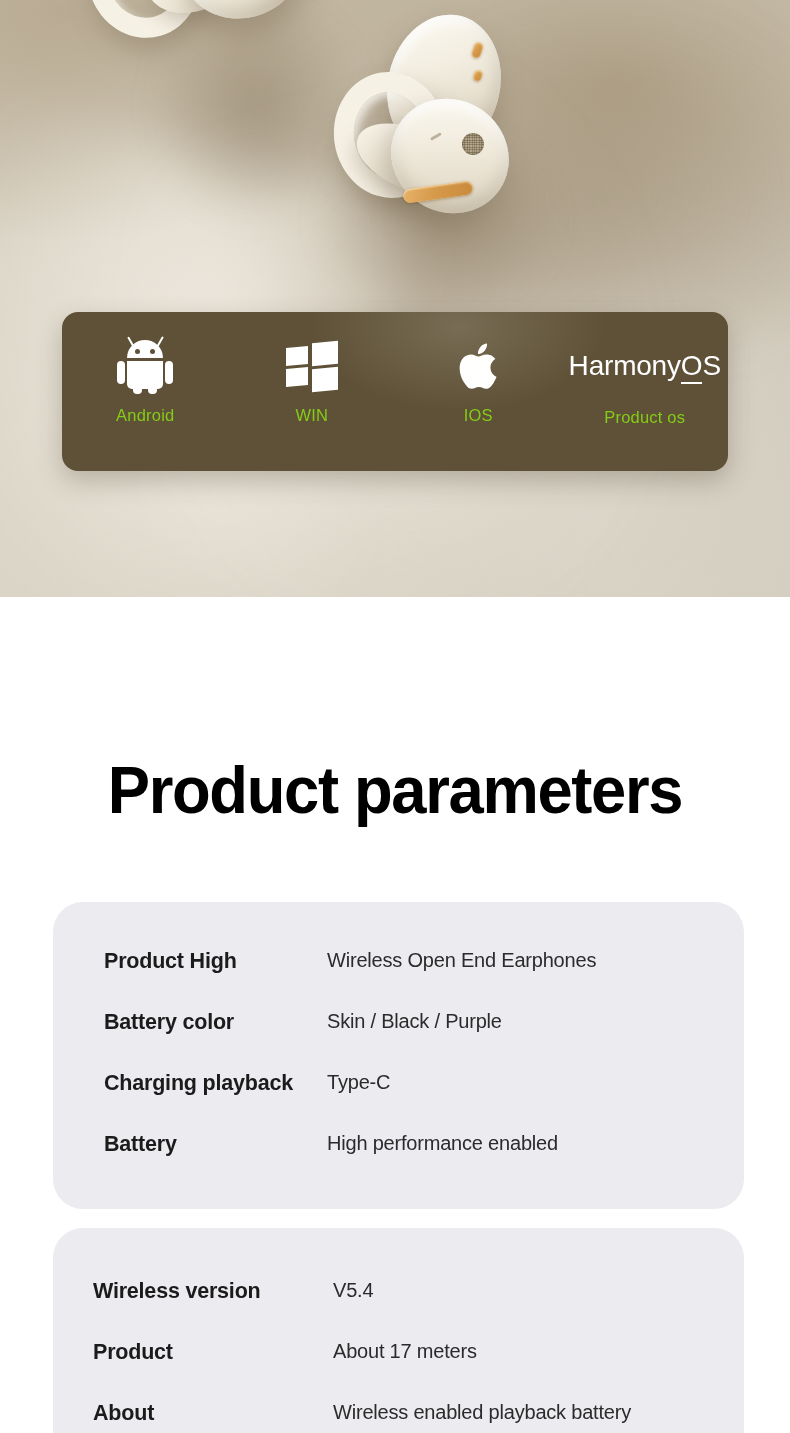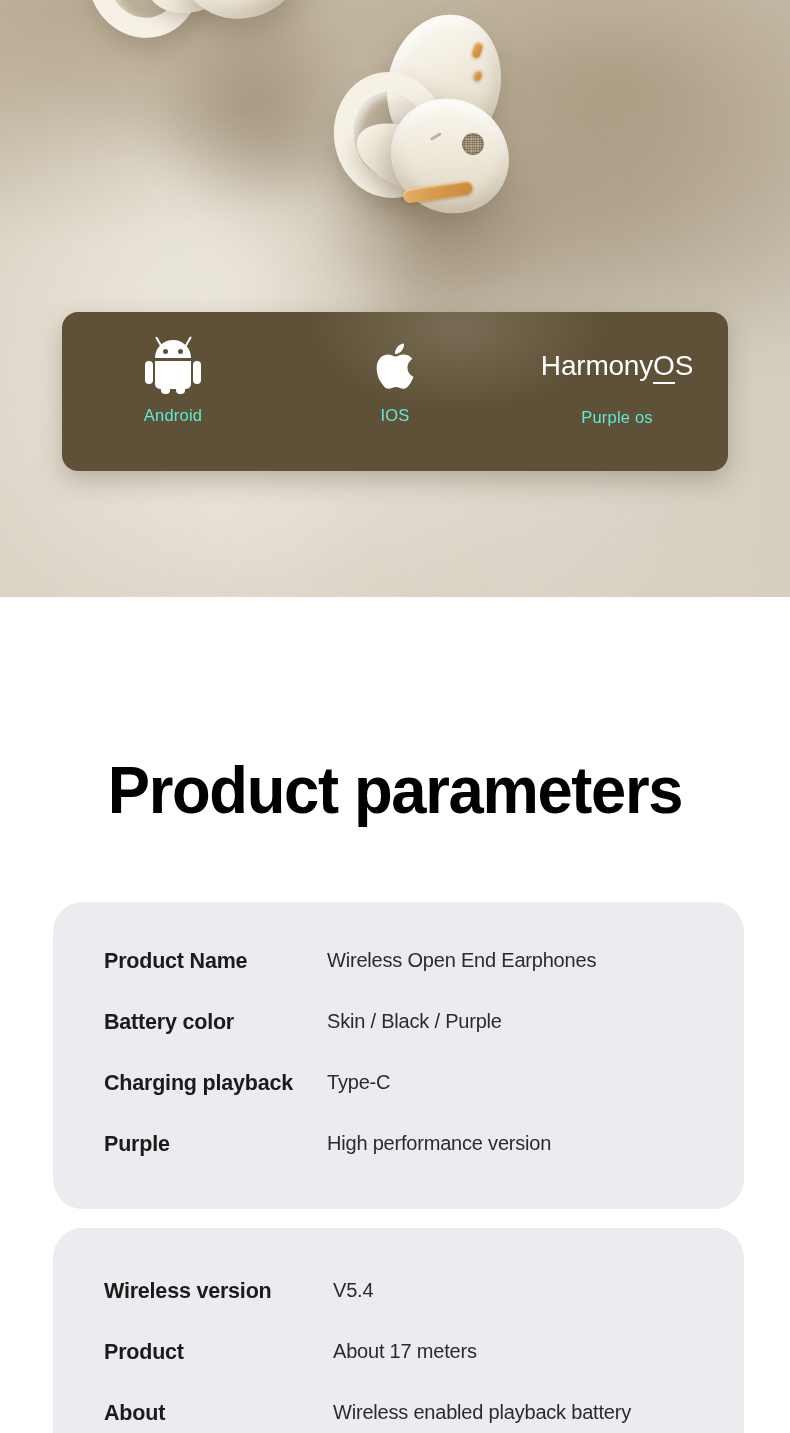--- a/index.html
+++ b/index.html
@@ -139,21 +139,21 @@
     align-items: center;
     padding-top: 26px;
   }
   .os-glyph {
     height: 56px;
     display: flex;
     align-items: center;
     justify-content: center;
   }
   .os-label {
-    color: #5eead4;
+    color: #84cc16;
     font-size: 16.5px;
     letter-spacing: .2px;
     margin-top: 12px;
   }
   .os-item.harmony .os-glyph { align-items: center; }
   .os-item.harmony .os-label { margin-top: 14px; }
   .harmony-word {
     color: #ffffff;
     font-size: 28px;
     letter-spacing: -0.2px;
@@ -282,21 +282,21 @@
   }
   
   #spec-card-1 .spec-row .spec-key { position: absolute; left: 51px; }
   #spec-card-1 .spec-row .spec-val { position: absolute; left: 274px; }
   #spec-card-1 .r0 { top: 47px; }
   #spec-card-1 .r1 { top: 108px; }
   #spec-card-1 .r2 { top: 169px; }
   #spec-card-1 .r3 { top: 230px; }
 
   
-  #spec-card-2 .spec-row .spec-key { position: absolute; left: 51px; }
+  #spec-card-2 .spec-row .spec-key { position: absolute; left: 40px; }
   #spec-card-2 .spec-row .spec-val { position: absolute; left: 280px; }
   #spec-card-2 .r0 { top: 51px; }
   #spec-card-2 .r1 { top: 112px; }
   #spec-card-2 .r2 { top: 173px; }
 </style>
 </head>
 <body>
 
 <div id="hero">
   <div class="photo-base"></div>
@@ -341,60 +341,71 @@
           <span class="body"></span>
           <span class="arm l"></span>
             <span class="arm r"></span>
           <span class="leg l"></span>
             <span class="leg r"></span>
         </div>
       </div>
       <div class="os-label">Android</div>
     </div>
 
+    <div class="os-item">
+      <div class="os-glyph">
+        <div class="winflag">
+          <i class="q1"></i>
+            <i class="q2"></i>
+            <i class="q3"></i>
+            <i class="q4"></i>
+        </div>
+      </div>
+      <div class="os-label">WIN</div>
+    </div>
 
     <div class="os-item">
       <div class="os-glyph">
         <svg width="50" height="56" viewBox="0 0 170 200" aria-hidden="true">
           <path fill="#ffffff" d="M129.6 105.5c-.2-20.4 16.6-30.2 17.4-30.7-9.5-13.9-24.3-15.8-29.6-16-12.6-1.3-24.6 7.4-31 7.4-6.4 0-16.2-7.2-26.7-7-13.7.2-26.4 8-33.5 20.3-14.3 24.8-3.7 61.5 10.3 81.6 6.8 9.9 14.9 20.9 25.5 20.5 10.2-.4 14.1-6.6 26.5-6.6 12.4 0 15.9 6.6 26.7 6.4 11-.2 18-10 24.7-19.9 7.8-11.4 11-22.4 11.2-23-.2-.1-21.4-8.2-21.6-32.5z"></path>
           <path fill="#ffffff" d="M108.9 45.6c5.6-6.8 9.4-16.2 8.4-25.6-8.1.3-17.9 5.4-23.7 12.2-5.2 6-9.8 15.6-8.6 24.8 9 .7 18.2-4.6 23.9-11.4z"></path>
         </svg>
       </div>
       <div class="os-label">IOS</div>
     </div>
 
     <div class="os-item harmony">
       <div class="os-glyph">
         <div class="harmony-word">
           <span>Harmony</span><span class="uo">O</span><span>S</span>
         </div>
       </div>
-      <div class="os-label">Purple os</div>
+      <div class="os-label">Product os</div>
     </div>
   </div>
 </div>
 
 <div id="params-title">Product parameters</div>
 
 <div class="spec-card" id="spec-card-1">
   <div class="spec-row r0">
-    <span class="spec-key">Product Name</span>
+    <span class="spec-key">Product High</span>
     <span class="spec-val">Wireless Open End Earphones</span>
   </div>
   <div class="spec-row r1">
     <span class="spec-key">Battery color</span>
     <span class="spec-val">Skin / Black / Purple</span>
   </div>
   <div class="spec-row r2">
     <span class="spec-key">Charging playback</span>
     <span class="spec-val">Type-C</span>
   </div>
   <div class="spec-row r3">
-    <span class="spec-key">Purple</span>
-    <span class="spec-val">High performance version</span>
+    <span class="spec-key">Battery</span>
+    <span class="spec-val">High performance enabled</span>
   </div>
 </div>
 
 <div class="spec-card" id="spec-card-2">
   <div class="spec-row r0">
     <span class="spec-key">Wireless version</span>
     <span class="spec-val">V5.4</span>
   </div>
   <div class="spec-row r1">
     <span class="spec-key">Product</span>

